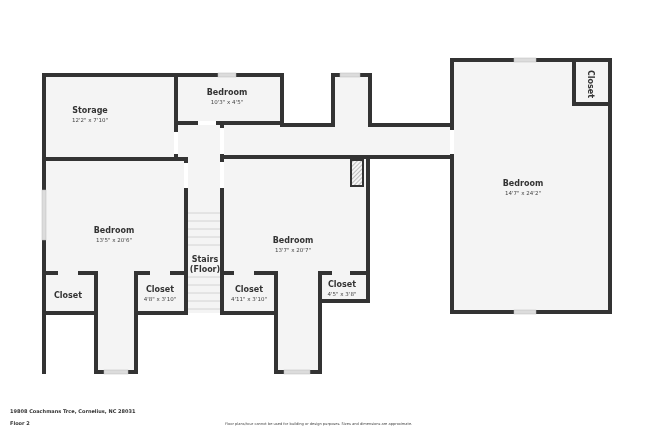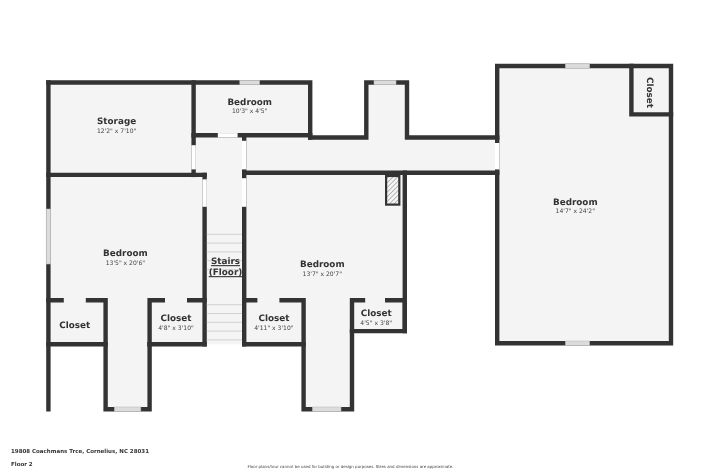--- a/index.html
+++ b/index.html
@@ -111,40 +111,40 @@
     <line x1="188" y1="237" x2="220" y2="237"></line>
     <line x1="188" y1="245" x2="220" y2="245"></line>
     <line x1="188" y1="277" x2="220" y2="277"></line>
     <line x1="188" y1="285" x2="220" y2="285"></line>
     <line x1="188" y1="293" x2="220" y2="293"></line>
     <line x1="188" y1="301" x2="220" y2="301"></line>
     <line x1="188" y1="309" x2="220" y2="309"></line>
   </g>
 </svg>
 
-<div class="room-label" style="left:106px; top:115px;">
+<div class="room-label" style="left:90px; top:115px;">
   <span class="room-name">Storage</span>
   <span class="room-dim">12'2" x 7'10"</span>
 </div>
 <div class="room-label" style="left:227px; top:97px;">
   <span class="room-name">Bedroom</span>
   <span class="room-dim">10'3" x 4'5"</span>
 </div>
 <div class="room-label" style="left:114px; top:235px;">
   <span class="room-name">Bedroom</span>
   <span class="room-dim">13'5" x 20'6"</span>
 </div>
 <div class="room-label" style="left:68px; top:296px;">
   <span class="room-name">Closet</span>
 </div>
 <div class="room-label" style="left:160px; top:294px;">
   <span class="room-name">Closet</span>
   <span class="room-dim">4'8" x 3'10"</span>
 </div>
-<div class="room-label" style="left:205px; top:243px;text-decoration:underline;">
+<div class="room-label" style="left:205px; top:265px;">
   <span class="room-name">Stairs</span>
   <span class="room-name">(Floor)</span>
 </div>
 <div class="room-label" style="left:293px; top:245px;">
   <span class="room-name">Bedroom</span>
   <span class="room-dim">13'7" x 20'7"</span>
 </div>
 <div class="room-label" style="left:249px; top:294px;">
   <span class="room-name">Closet</span>
   <span class="room-dim">4'11" x 3'10"</span>

